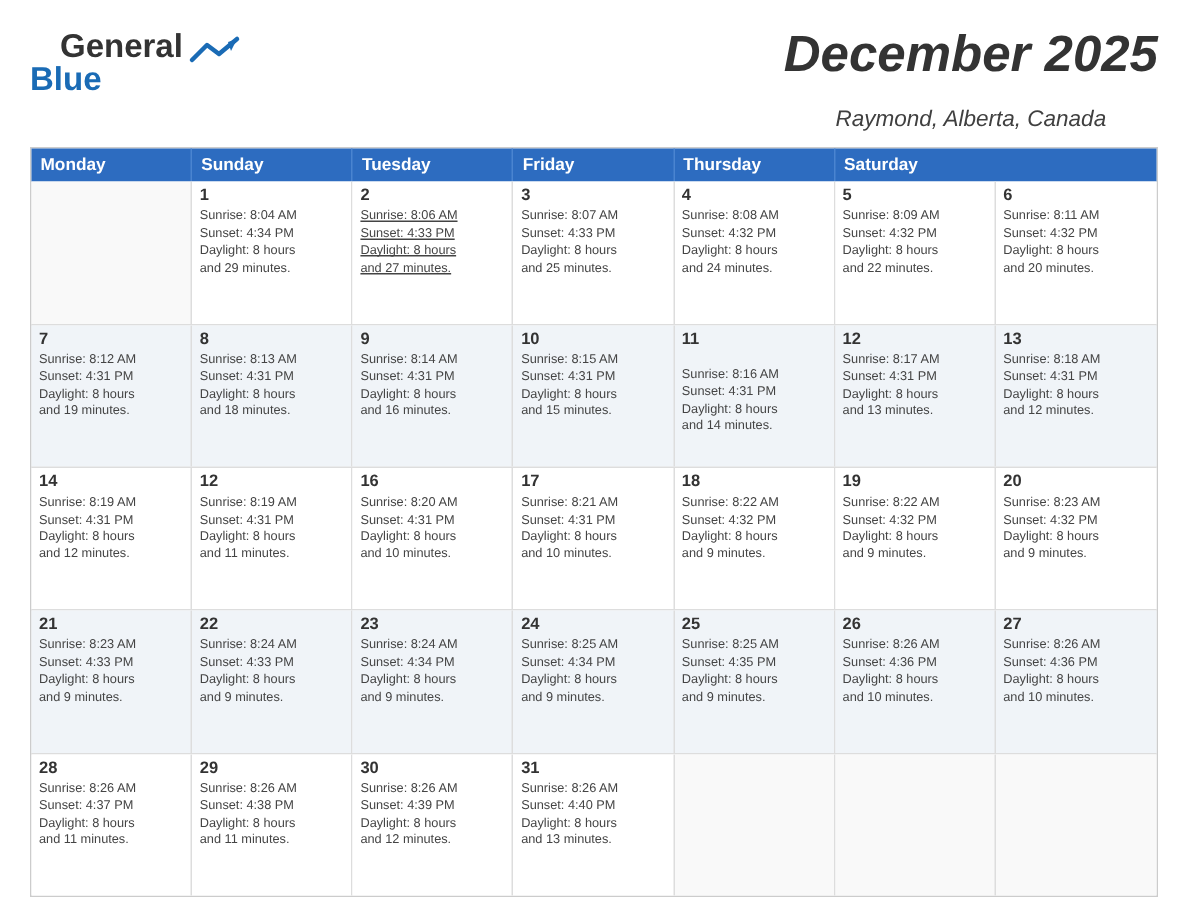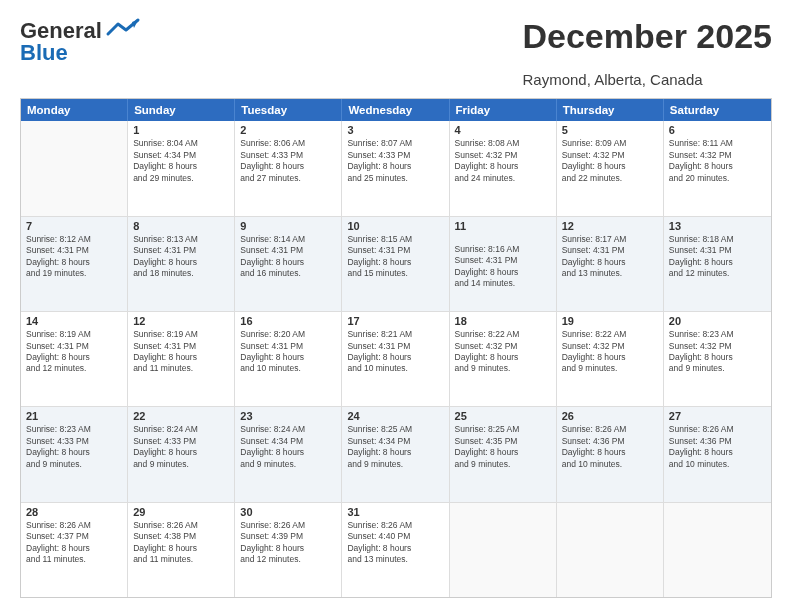--- a/index.html
+++ b/index.html
@@ -22,21 +22,22 @@
       align-items: flex-start;
       justify-content: space-between;
       margin-bottom: 10px;
     }
     .logo {
       display: flex;
       flex-direction: column;
       align-items: flex-start;
     }
     .title-block {
-      text-align: left;
+      text-align: center;
+      font-style: italic;
     }
     .month-title {
       font-size: 34px;
       font-weight: bold;
       color: #333;
       line-height: 1.1;
     }
     .location {
       font-size: 15px;
       color: #404040;
@@ -99,58 +100,57 @@
     }
     
     .cal-row.shaded .cal-cell { background: #f0f4f8; }
   </style>
 </head>
 <body>
 
 <div class="page">
   <div class="header">
     <div class="logo">
-      <div style="display:flex;align-items:flex-start;gap:0;">
+      <div style="display:flex;align-items:flex-end;gap:0;margin-left:20px;">
         <span style="font-size:22px;font-weight:bold;color:#333;">General</span>
         <svg width="38" height="22" viewBox="0 0 38 22" style="margin-left:2px;margin-top:-2px;">
           <polyline points="4,18 14,8 22,14 34,4" fill="none" stroke="#1a6bb5" stroke-width="3" stroke-linecap="round" stroke-linejoin="round"></polyline>
           <polygon points="34,4 28,6 30,12" fill="#1a6bb5"></polygon>
         </svg>
       </div>
       <span style="font-size:22px;font-weight:bold;color:#1a6bb5;margin-top:-4px;display:block;">Blue</span>
     </div>
     <div class="title-block">
       <div class="month-title">December 2025</div>
       <div class="location">Raymond, Alberta, Canada</div>
     </div>
   </div>
 
   <div class="calendar">
     <div class="cal-header" id="cal-header">
         <div class="cal-header-cell">Monday</div>
         <div class="cal-header-cell">Sunday</div>
         <div class="cal-header-cell">Tuesday</div>
-        <div class="cal-header-cell">Wednesday</div>
         <div class="cal-header-cell">Friday</div>
         <div class="cal-header-cell">Thursday</div>
         <div class="cal-header-cell">Saturday</div>
       </div>
     <div class="cal-body" id="cal-body">
         <div class="cal-row">
           <div class="cal-cell empty"></div>
           <div class="cal-cell">
             <span class="day-num">1</span>
             <div class="cell-text" style="white-space: pre-line;">Sunrise: 8:04 AM
 Sunset: 4:34 PM
 Daylight: 8 hours
 and 29 minutes.</div>
           </div>
           <div class="cal-cell">
             <span class="day-num">2</span>
-            <div class="cell-text" style="white-space: pre-line;">Sunrise: 8:06 AM
+            <div class="cell-text" style="white-space: pre-line; text-decoration: underline;">Sunrise: 8:06 AM
 Sunset: 4:33 PM
 Daylight: 8 hours
 and 27 minutes.</div>
           </div>
           <div class="cal-cell">
             <span class="day-num">3</span>
             <div class="cell-text" style="white-space: pre-line;">Sunrise: 8:07 AM
 Sunset: 4:33 PM
 Daylight: 8 hours
 and 25 minutes.</div>

